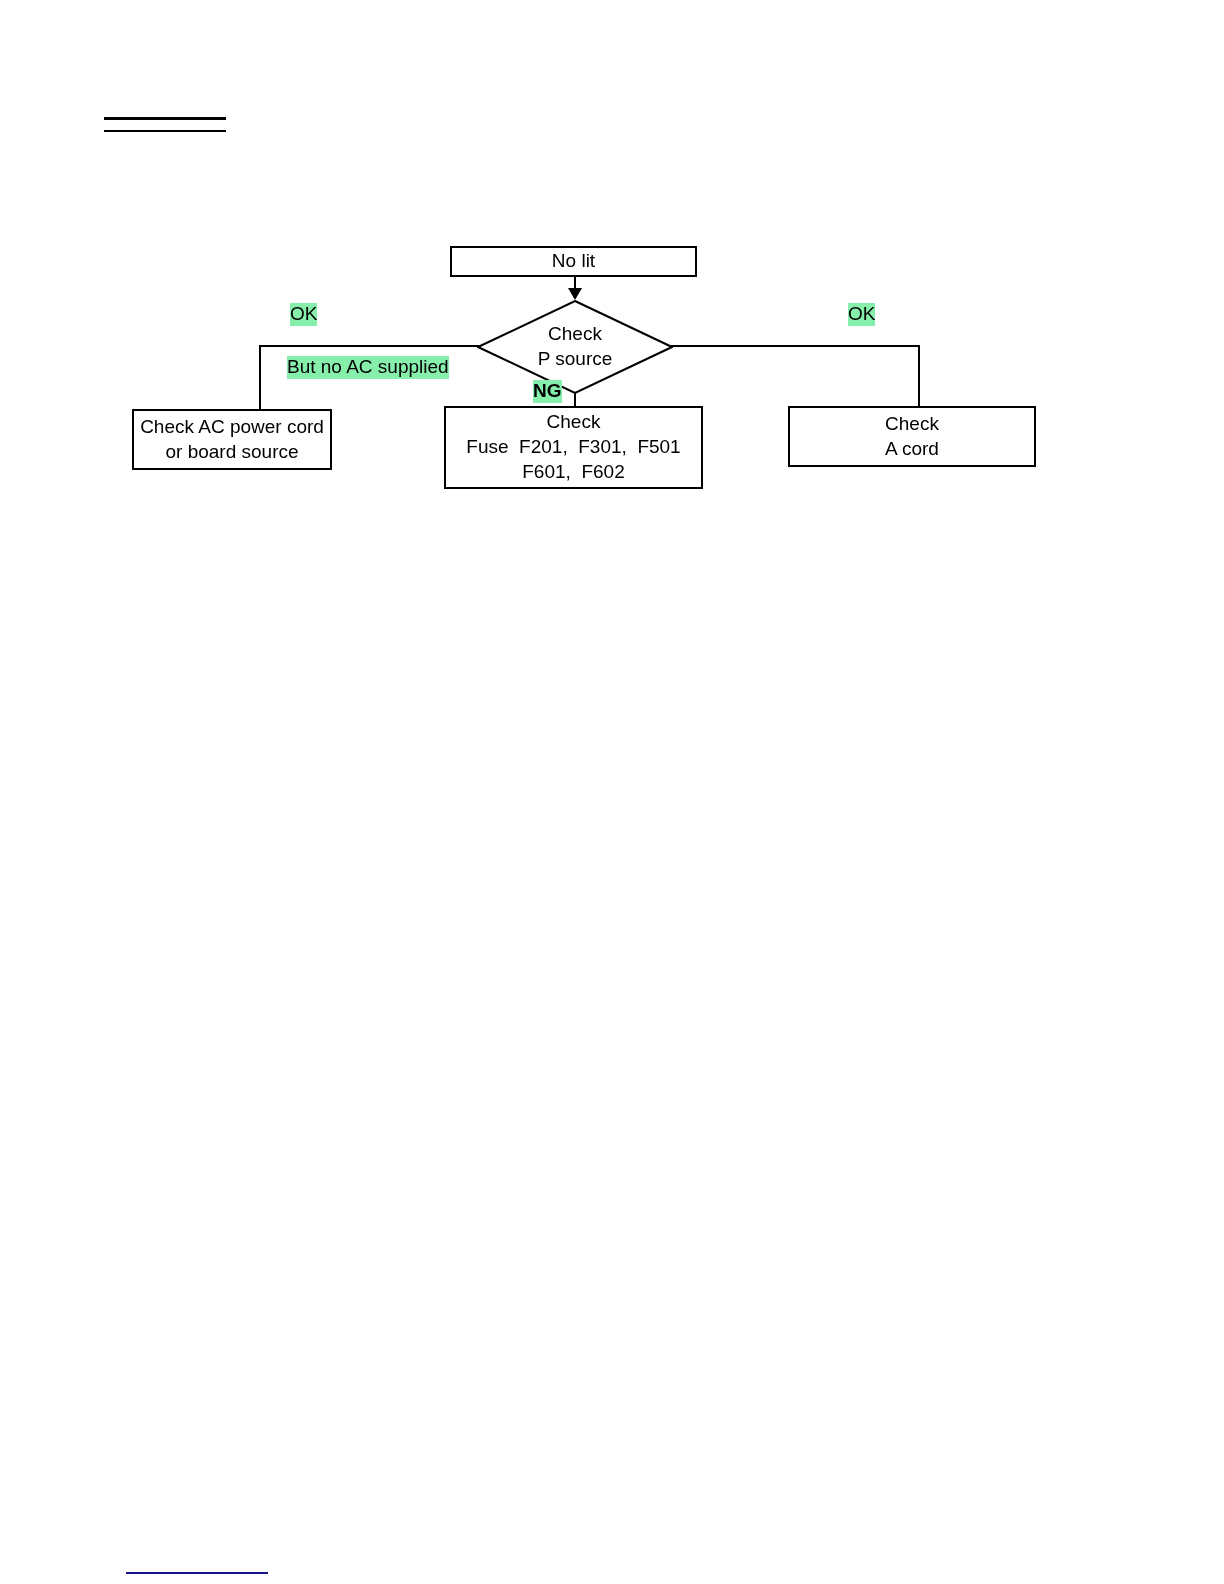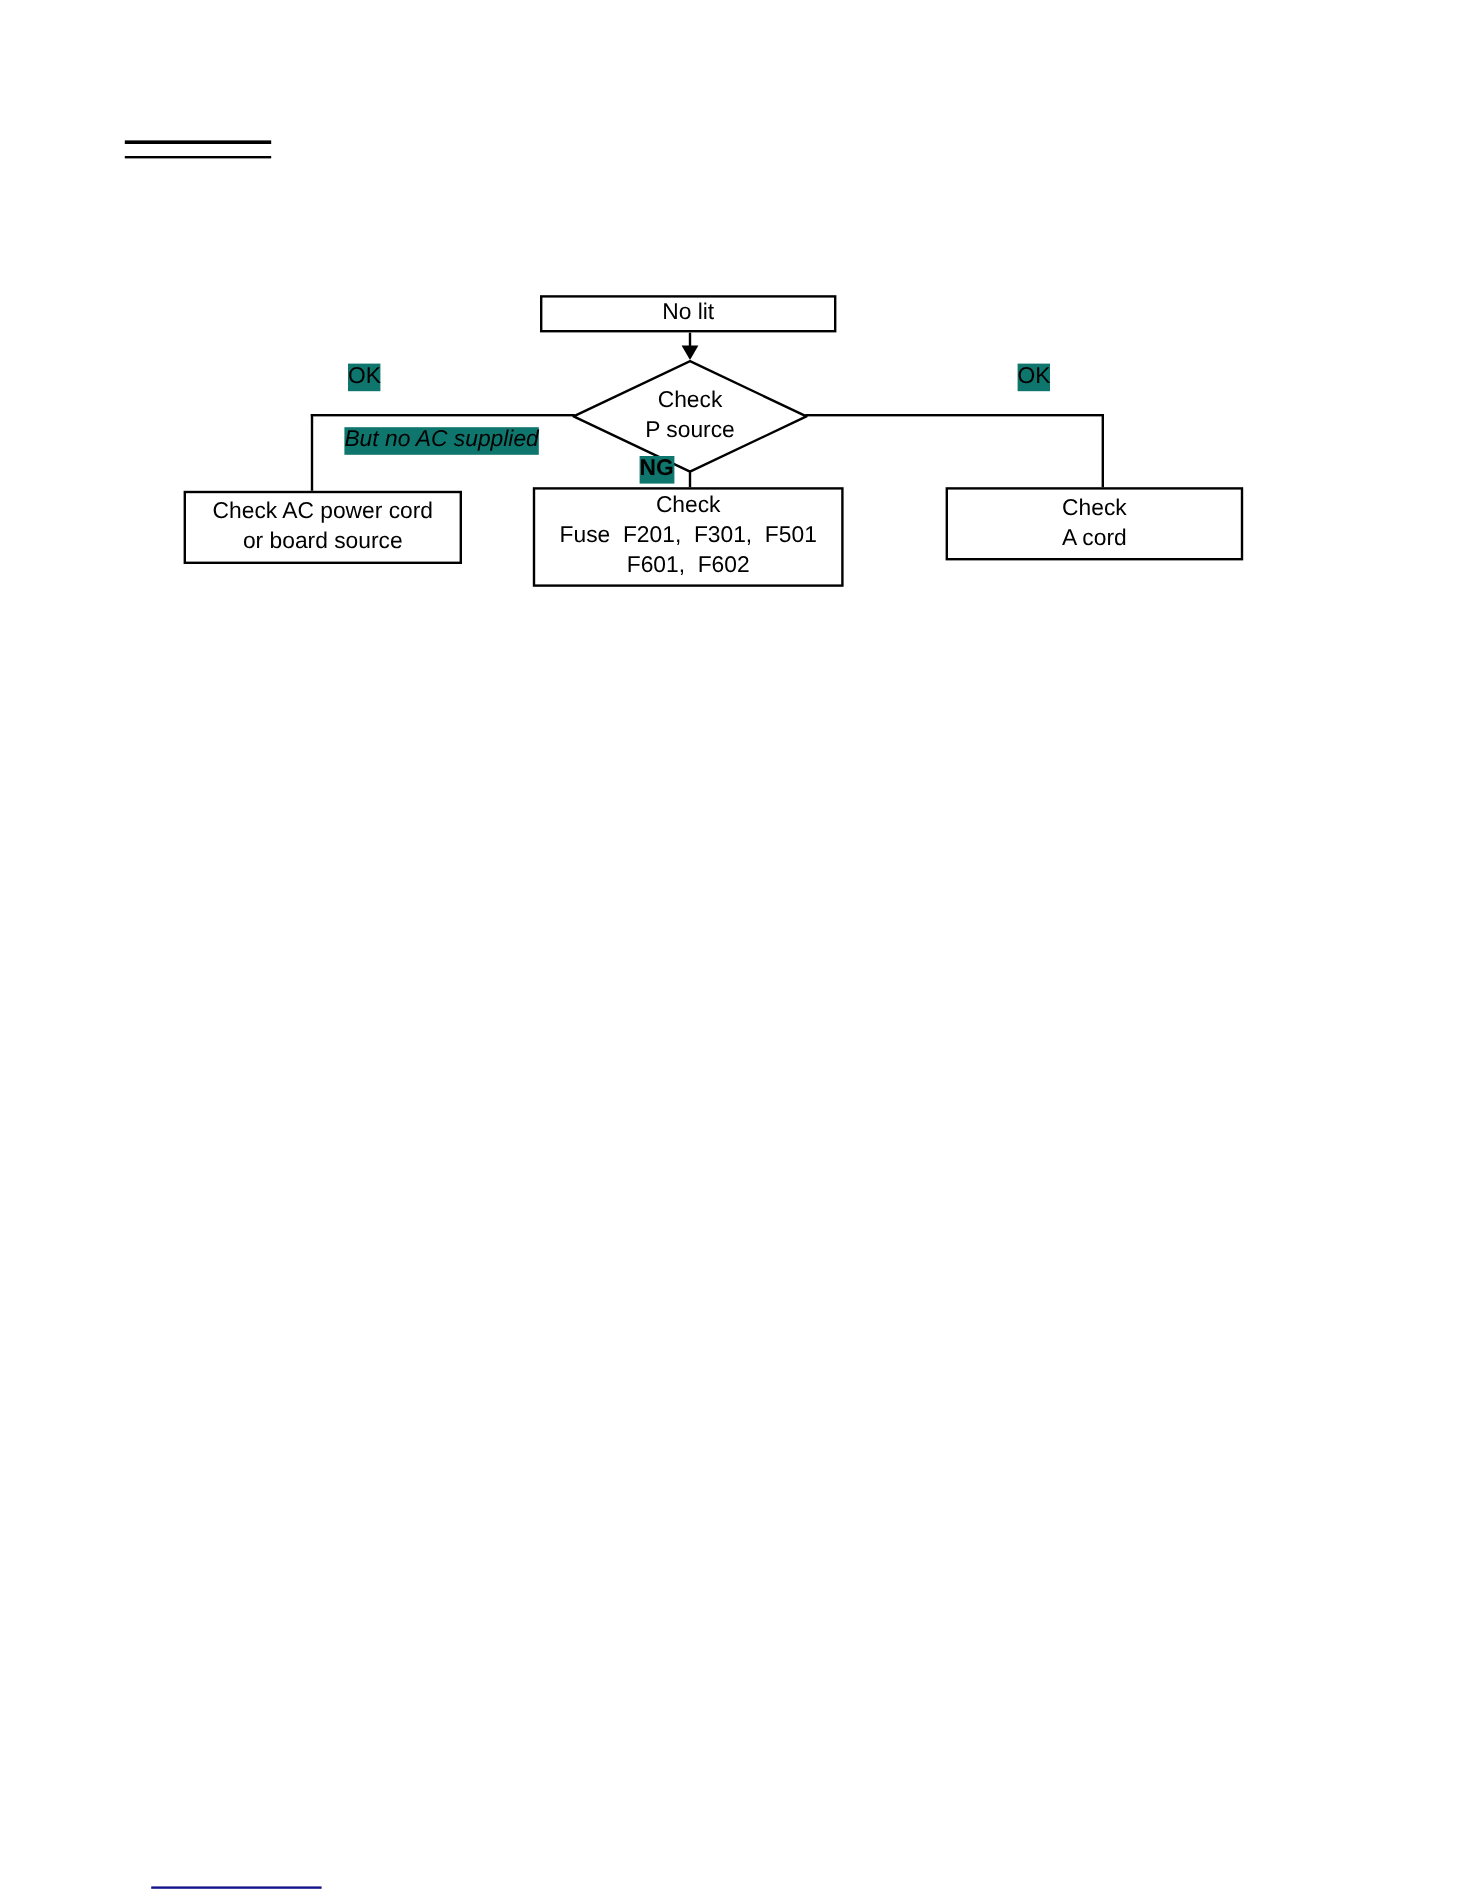--- a/index.html
+++ b/index.html
@@ -46,21 +46,21 @@
     justify-content: center;
     text-align: center;
     line-height: 1.30;
     font-size: 19px;
     z-index: 3;
   }
   .box .lines { width: 100%; }
   .box .ln { display: block; white-space: pre; }
 
   #box-no-lit        { left: 450px; top: 246px;  width: 247px; height: 31px; }
-  #box-ac-power      { left: 153px; top: 409px;  width: 232px; height: 61px; }
+  #box-ac-power      { left: 132px; top: 409px;  width: 200px; height: 61px; }
   #box-fuse          { left: 444px; top: 406px;  width: 259px; height: 83px; }
   #box-a-board       { left: 788px; top: 406px;  width: 248px; height: 61px; }
 
   
   #diamond {
     position: absolute;
     left: 477px; top: 300px;
     width: 196px; height: 94px;
     z-index: 3;
   }
@@ -109,25 +109,25 @@
   
   #conn-ng-v { left: 574px; top: 392px; width: 2px; height: 16px; }
 
   
   .label {
     position: absolute;
     font-size: 19px;
     line-height: 1.2;
     white-space: pre;
     z-index: 4;
-    background: #0f766e;
+    background: #86efac;
   }
   #label-ok-left   { left: 290px; top: 303px; }
   #label-ok-right  { left: 848px; top: 303px; }
-  #label-no-ac     { left: 287px; top: 356px; font-style: italic; }
+  #label-no-ac     { left: 287px; top: 356px; }
   #label-ng        { left: 533px; top: 380px; font-weight: bold; }
 </style>
 </head>
 <body>
 
 <div id="page">
 
   <div class="rule rule-thick"></div>
   <div class="rule rule-thin"></div>
 

